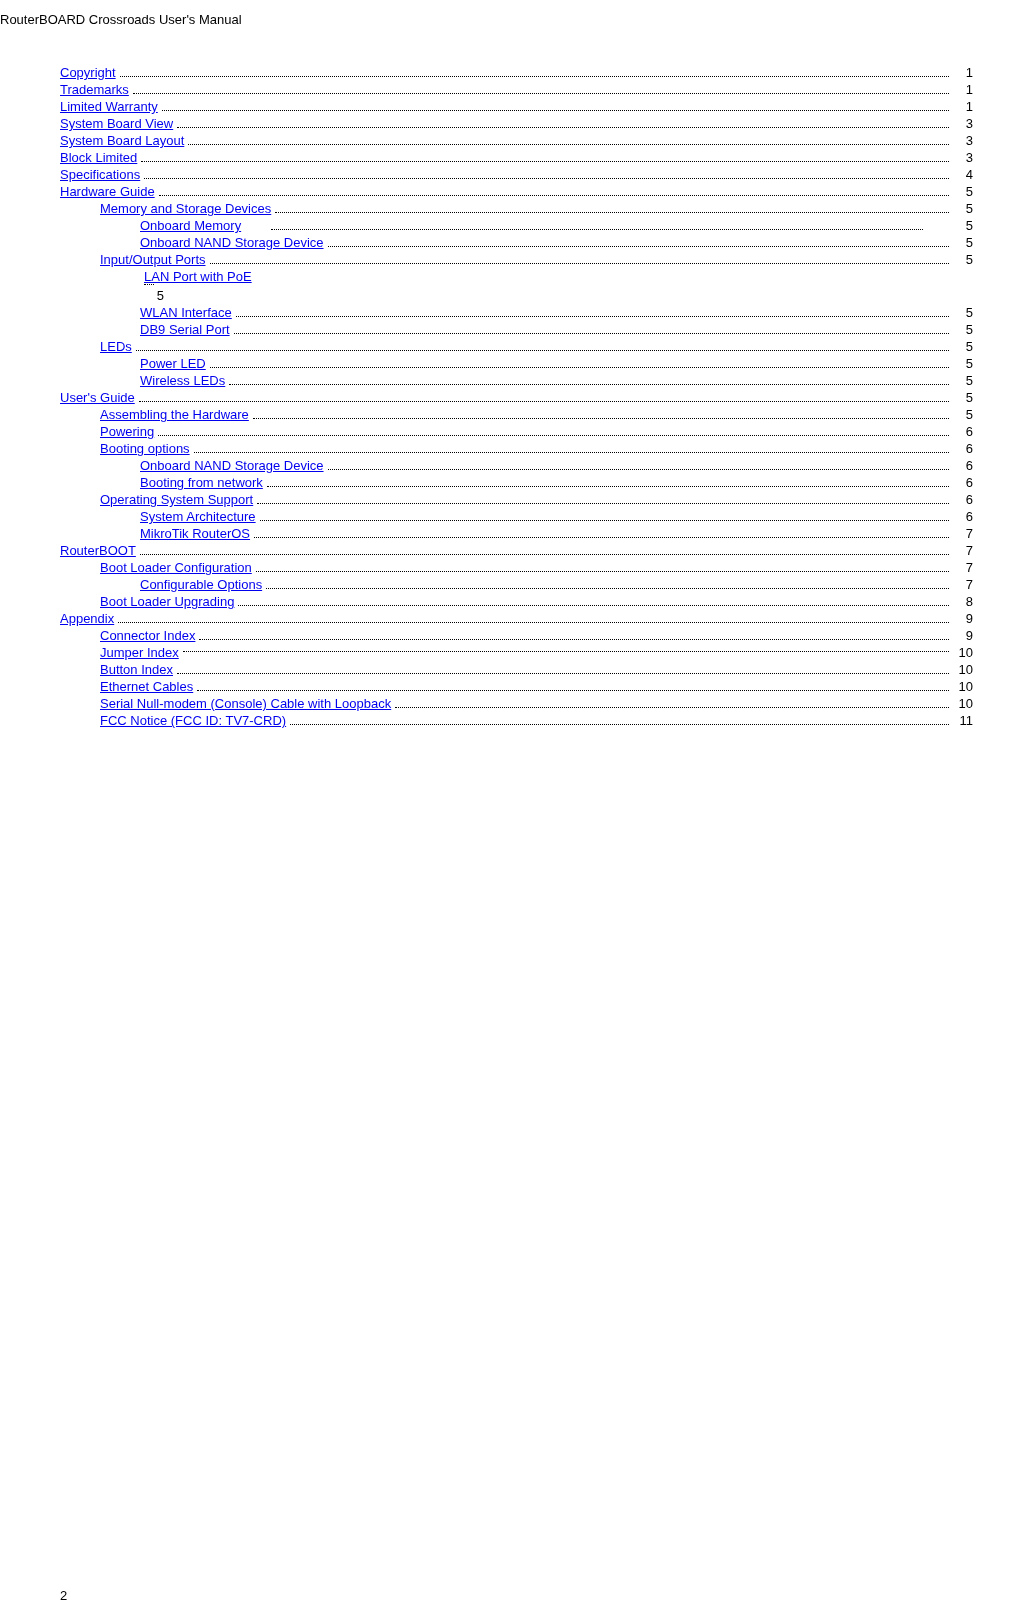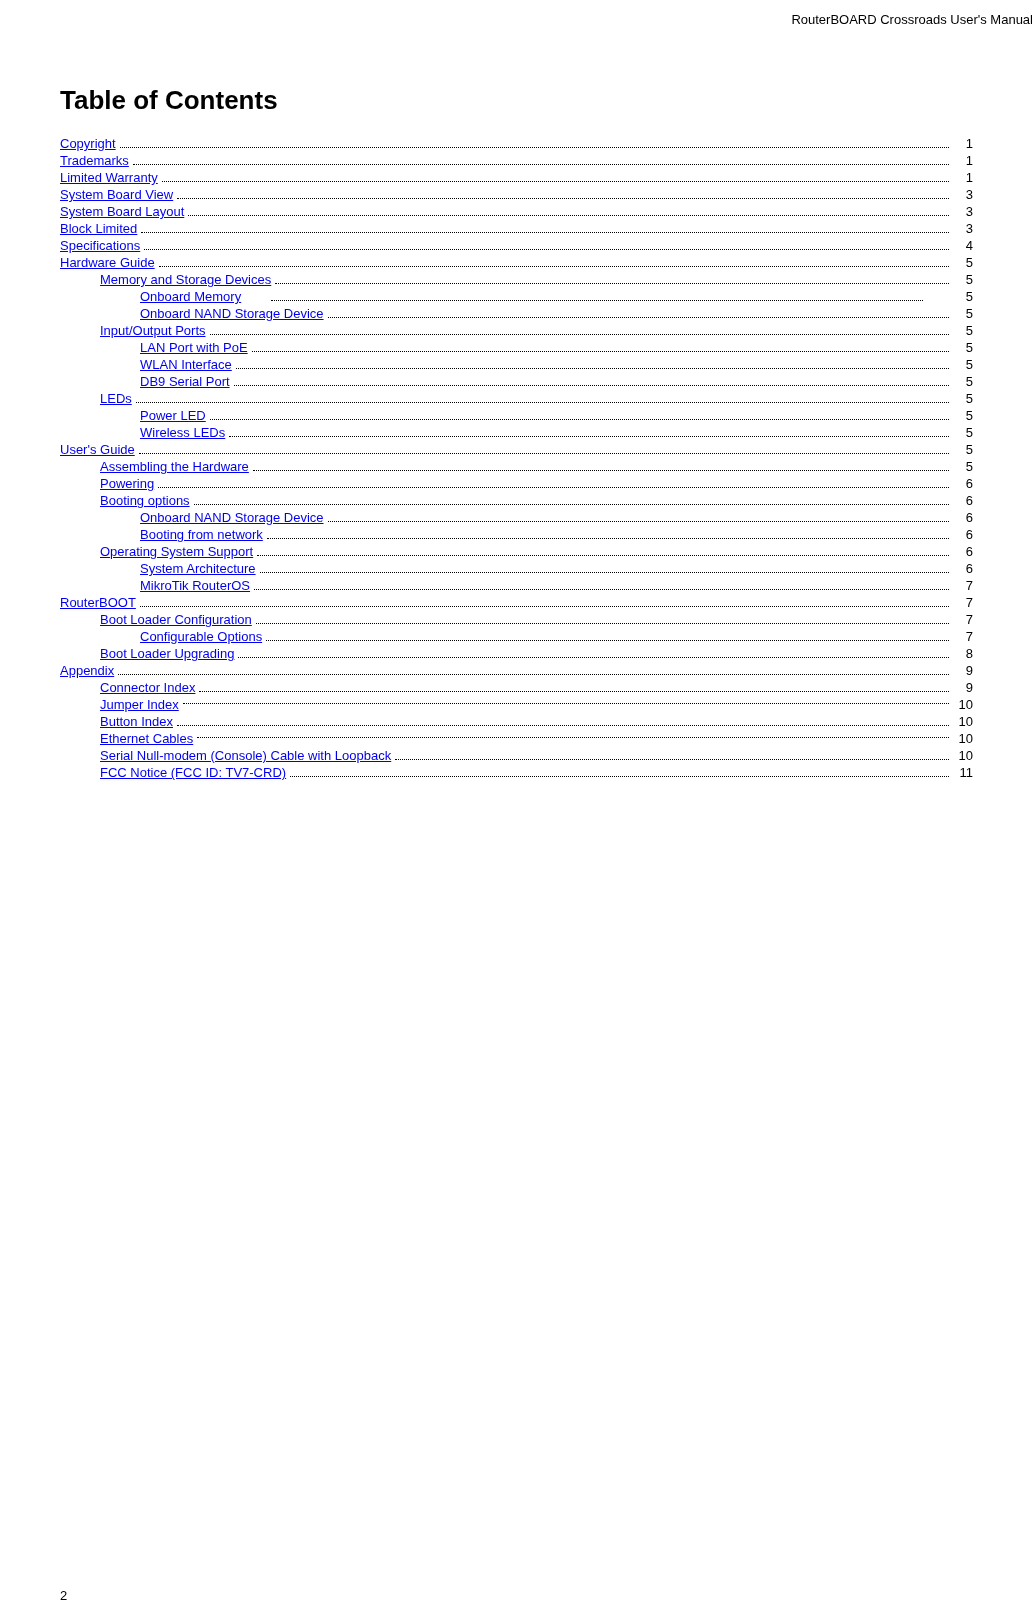--- a/index.html
+++ b/index.html
@@ -6,21 +6,21 @@
     body {
       font-family: Arial, sans-serif;
       font-size: 13px;
       background: #fff;
       color: #000;
       width: 1033px;
       min-height: 1623px;
       padding: 0;
     }
     .page-header {
-      text-align: right;
+      text-align: left;
       font-size: 13px;
       padding: 12px 0 8px 0;
       border-bottom: none;
     }
     .page-content {
       padding: 30px 60px 60px 60px;
     }
     h1.toc-title {
       font-size: 26px;
       font-weight: bold;
@@ -64,21 +64,20 @@
   </style>
 </head>
 <body>
 
 <div class="page-wrapper">
   <div class="page-header">
     <span>RouterBOARD Crossroads User's Manual</span>
   </div>
 
   <div class="page-content">
-    <h1 class="toc-title">Table of Contents</h1>
 
     <div class="toc-list" id="toc-container">
     <div class="toc-row">
           <a href="#">Copyright</a>
           <span class="toc-dots"></span>
           <span class="toc-page">1</span>
         </div>
         <div class="toc-row">
           <a href="#">Trademarks</a>
           <span class="toc-dots"></span>
@@ -127,21 +126,21 @@
         <div class="toc-row" style="padding-left: 80px;">
           <a href="#">Onboard NAND Storage Device</a>
           <span class="toc-dots"></span>
           <span class="toc-page">5</span>
         </div>
         <div class="toc-row" style="padding-left: 40px;">
           <a href="#">Input/Output Ports</a>
           <span class="toc-dots"></span>
           <span class="toc-page">5</span>
         </div>
-        <div class="toc-row" style="padding-left: 80px;">
+        <div class="toc-row" style="padding-left: 80px; flex-direction: column;">
           <a href="#">LAN Port with PoE</a>
           <span class="toc-dots"></span>
           <span class="toc-page">5</span>
         </div>
         <div class="toc-row" style="padding-left: 80px;">
           <a href="#">WLAN Interface</a>
           <span class="toc-dots"></span>
           <span class="toc-page">5</span>
         </div>
         <div class="toc-row" style="padding-left: 80px;">
@@ -242,21 +241,21 @@
         <div class="toc-row" style="padding-left: 40px; align-items: center;">
           <a href="#">Jumper Index</a>
           <span class="toc-dots"></span>
           <span class="toc-page">10</span>
         </div>
         <div class="toc-row" style="padding-left: 40px;">
           <a href="#">Button Index</a>
           <span class="toc-dots"></span>
           <span class="toc-page">10</span>
         </div>
-        <div class="toc-row" style="padding-left: 40px; align-items: center;">
+        <div class="toc-row" style="padding-left: 40px;">
           <a href="#">Ethernet Cables</a>
           <span class="toc-dots"></span>
           <span class="toc-page">10</span>
         </div>
         <div class="toc-row" style="padding-left: 40px;">
           <a href="#">Serial Null-modem (Console) Cable with Loopback</a>
           <span class="toc-dots"></span>
           <span class="toc-page">10</span>
         </div>
         <div class="toc-row" style="padding-left: 40px;">

